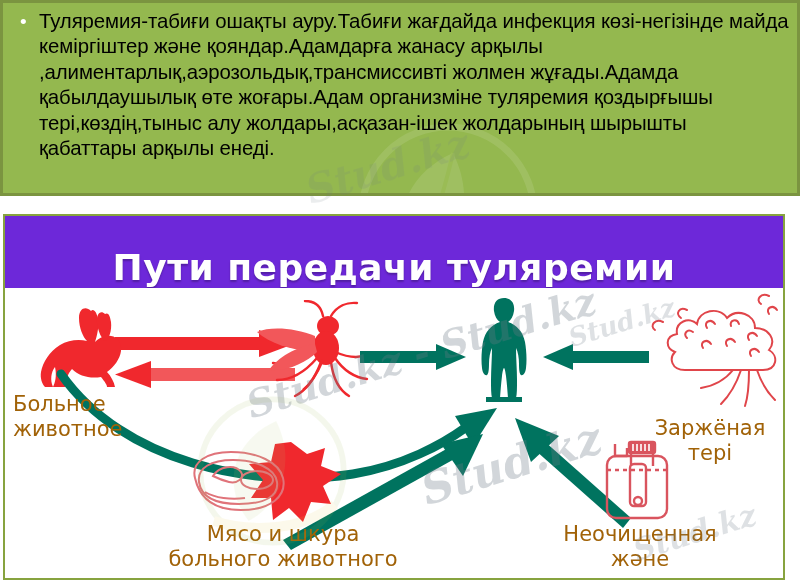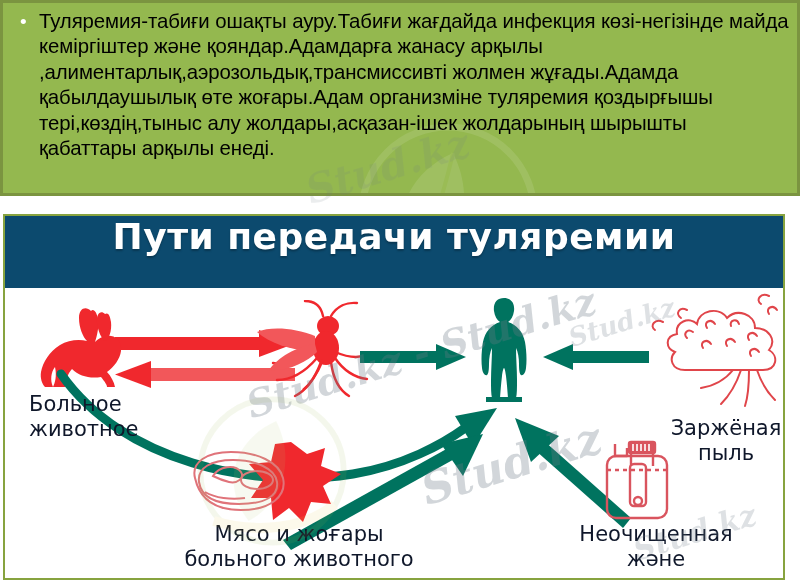--- a/index.html
+++ b/index.html
@@ -79,23 +79,23 @@
     border: 2px solid #87a33f;
     box-sizing: border-box;
     overflow: hidden;
   }
   .diagram-banner {
     position: absolute;
     left: 0;
     top: 0;
     width: 100%;
     height: 72px;
-    background: #0c4a6e;
+    background: #6d28d9;
     display: flex;
-    align-items: flex-start;
+    align-items: flex-end;
     justify-content: center;
     overflow: hidden;
   }
   .diagram-title {
     color: #ffffff;
     font-family: "DejaVu Sans", sans-serif;
     font-weight: bold;
     font-size: 36px;
     letter-spacing: 0.5px;
     white-space: nowrap;
@@ -106,27 +106,26 @@
     left: 0;
     top: 72px;
     width: 100%;
     height: 290px;
     background: #ffffff;
     overflow: hidden;
   }
 
   .dlabel {
     position: absolute;
-    color: #0f172a;
+    color: #a16207;
     font-family: "DejaVu Sans", sans-serif;
     font-size: 21px;
     line-height: 25px;
     white-space: pre-line;
     text-align: center;
-    margin-left: 16px;
   }
   .dlabel.left-al { text-align: left; }
 
   .fig {
     position: absolute;
   }
 
   
   .wm-text {
     position: absolute;
@@ -310,23 +309,23 @@
       <g stroke="#ffffff" stroke-width="1.6">
         <path d="M36 8 L36 15 M40 8 L40 15 M44 8 L44 15 M48 8 L48 15 M52 8 L52 15"></path>
       </g>
     </svg>
 
     <div class="dlabel left-al" style="left:8px; top:104px; width:170px;">Больное
 животное</div>
 
 
     <div class="dlabel" style="left:620px; top:128px; width:170px;">Заржёная
-пыль</div>
-
-    <div class="dlabel" style="left:128px; top:234px; width:300px;">Мясо и жоғары
+тері</div>
+
+    <div class="dlabel" style="left:128px; top:234px; width:300px;">Мясо и шкура
 больного животного</div>
 
     <div class="dlabel" style="left:510px; top:234px; width:250px;">Неочищенная
 және</div>
 
     <span class="wm-text" style="left:236px; top:96px; font-size:38px;">Stud.kz - Stud.kz</span>
     <span class="wm-text" style="left:410px; top:178px; font-size:44px;">Stud.kz</span>
     <span class="wm-text" style="left:560px; top:36px; font-size:26px; opacity:0.22;">Stud.kz</span>
     <span class="wm-text" style="left:624px; top:246px; font-size:30px; opacity:0.22;">Stud.kz</span>
 

